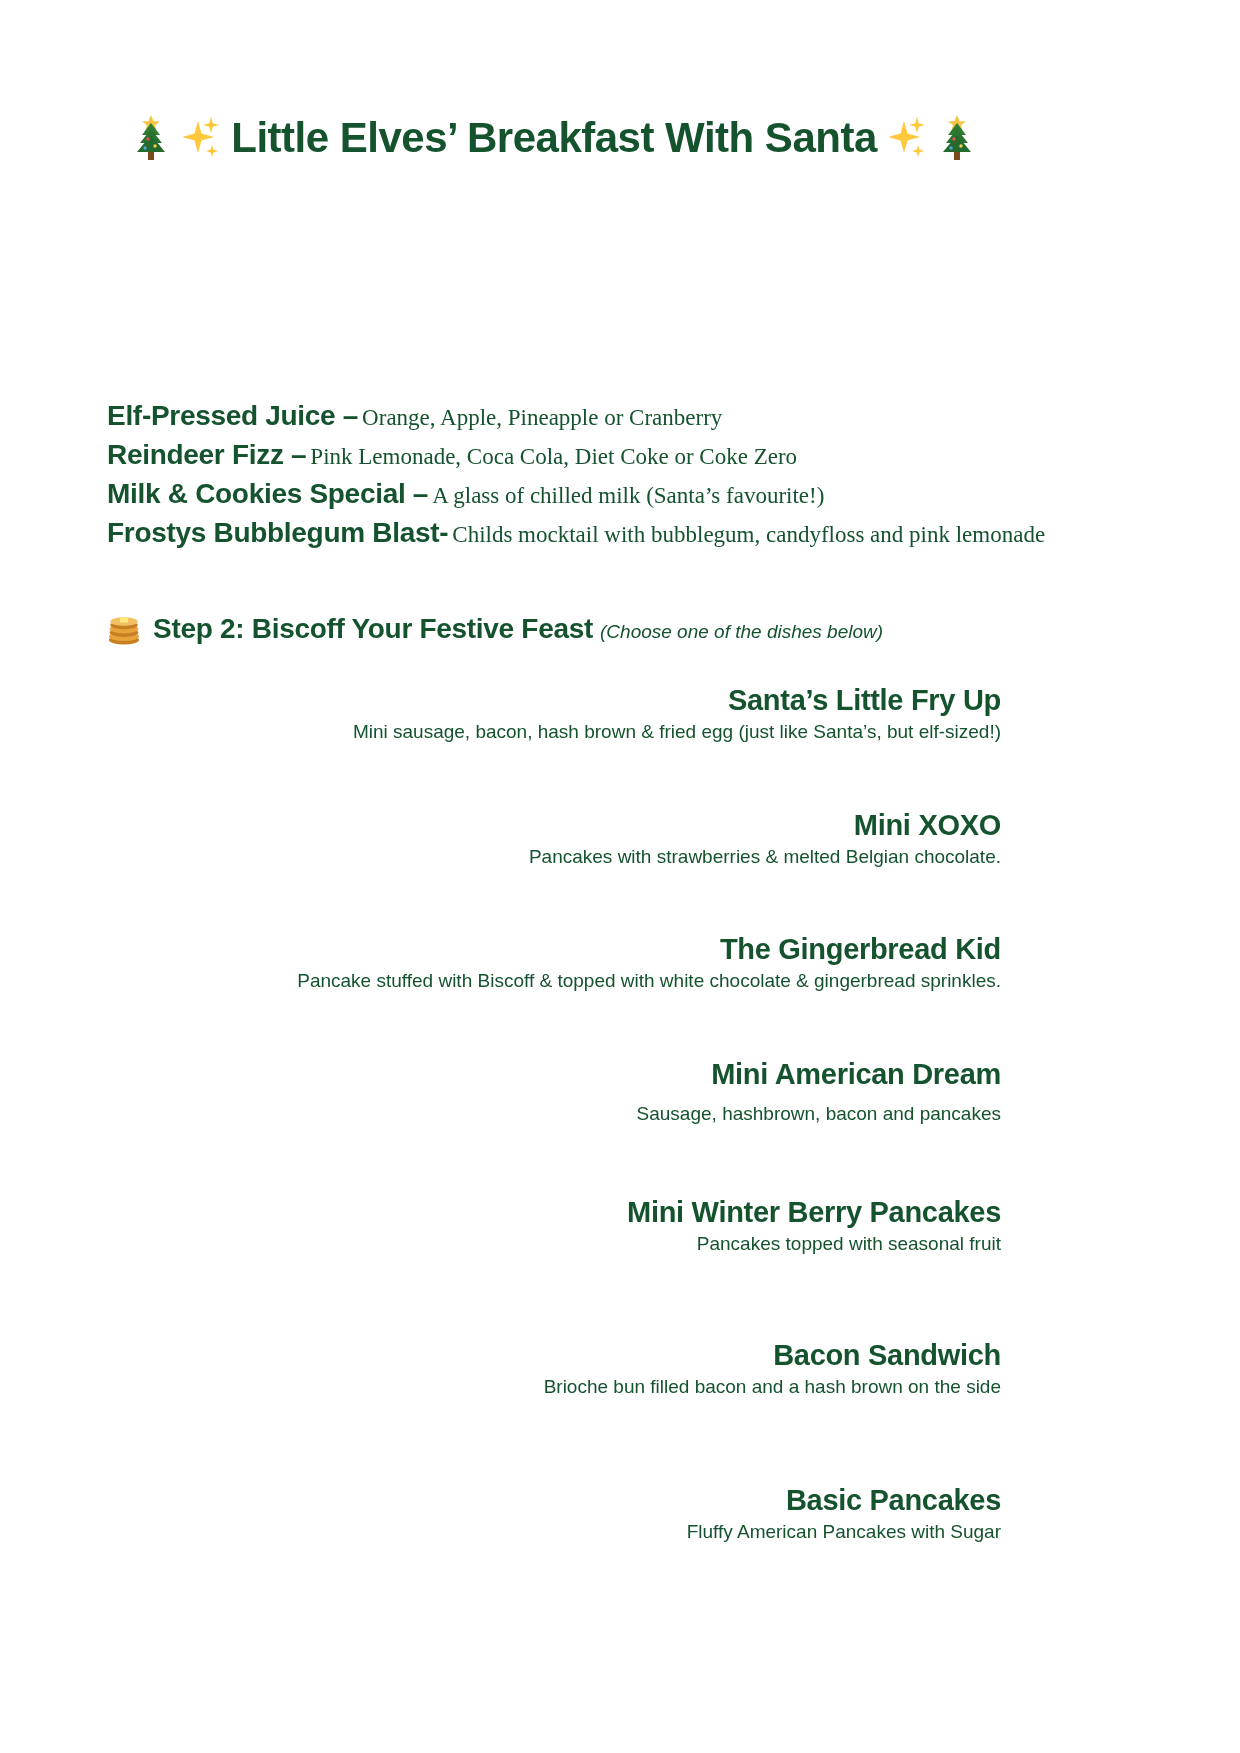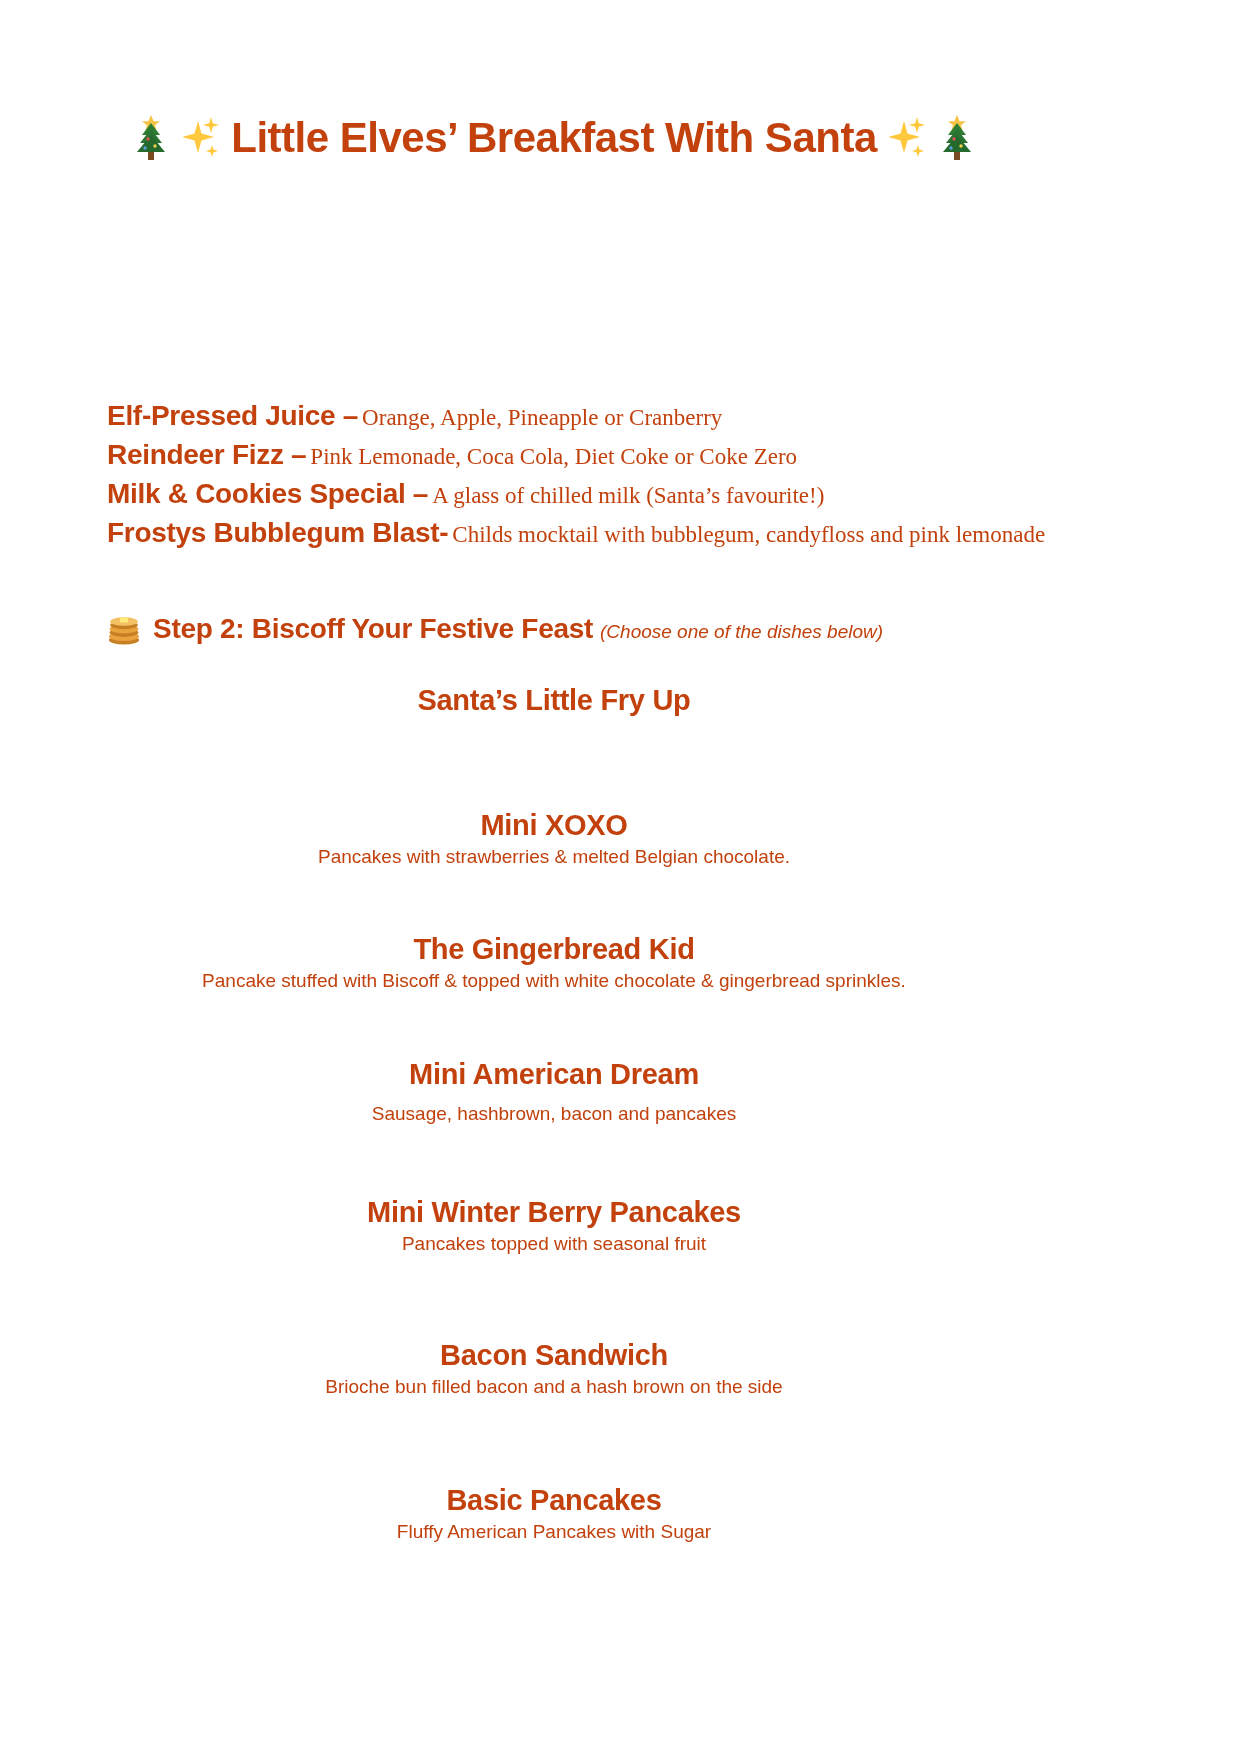--- a/index.html
+++ b/index.html
@@ -1,21 +1,21 @@
 <!DOCTYPE html>
 <html><head>
 <meta charset="utf-8">
 <style>
   html, body { margin: 0; padding: 0; background: #ffffff; }
   .page {
     position: relative;
     width: 1240px;
     height: 1702px;
     background: #ffffff;
-    color: #c2410c;
+    color: #14532d;
     font-family: "Liberation Sans", sans-serif;
     overflow: hidden;
   }
   .block { position: absolute; left: 107px; width: 894px; }
 
   
   .title-row {
     top: 108px;
     display: flex;
     justify-content: center;
@@ -45,21 +45,21 @@
   .heading-step1 { top: 330px; }
   .heading-step2 { top: 613px; }
 
   
   .drinks { top: 398px; list-style: none; margin: 0; padding: 0; }
   .drinks li { line-height: 35px; white-space: nowrap; }
   .drink-name { font-size: 28px; font-weight: 700; letter-spacing: -0.3px; margin-top: 35px; }
   .drink-desc { font-size: 23px; font-weight: 400; margin-left: 4px; font-family: Liberation Serif, serif; }
 
   
-  .dish { text-align: center; }
+  .dish { text-align: right; }
   .dish-title { font-size: 29px; font-weight: 700; letter-spacing: -0.3px; line-height: 34px; }
   .dish-desc { font-size: 19px; font-weight: 400; line-height: 26px; margin-top: 2px; }
   .dish-desc.gap-lg { margin-top: 10px; }
   .dish-1 { top: 683px; }
   .dish-2 { top: 808px; }
   .dish-3 { top: 932px; }
   .dish-4 { top: 1057px; }
   .dish-5 { top: 1195px; }
   .dish-6 { top: 1338px; }
   .dish-7 { top: 1483px; }
@@ -131,20 +131,21 @@
         <ellipse cx="17" cy="16" rx="14.4" ry="4.4" fill="#e8a33d"></ellipse>
         <ellipse cx="17" cy="12" rx="13.8" ry="4.3" fill="#c77f24"></ellipse>
         <ellipse cx="17" cy="8.5" rx="13.8" ry="4.3" fill="#f3c064"></ellipse>
         <rect x="13" y="4.5" width="8" height="5" rx="1" fill="#ffe97a"></rect>
       </svg>
     </span><span class="step-title">Step 2: Biscoff Your Festive Feast</span><span class="step-note">(Choose one of the dishes below)</span>
   </div>
 
   <div class="block dish dish-1">
     <div class="dish-title">Santa’s Little Fry Up</div>
+    <div class="dish-desc">Mini sausage, bacon, hash brown &amp; fried egg (just like Santa’s, but elf-sized!)</div>
   </div>
 
   <div class="block dish dish-2">
     <div class="dish-title">Mini XOXO</div>
     <div class="dish-desc">Pancakes with strawberries &amp; melted Belgian chocolate.</div>
   </div>
 
   <div class="block dish dish-3">
     <div class="dish-title">The Gingerbread Kid</div>
     <div class="dish-desc">Pancake stuffed with Biscoff &amp; topped with white chocolate &amp; gingerbread sprinkles.</div>

